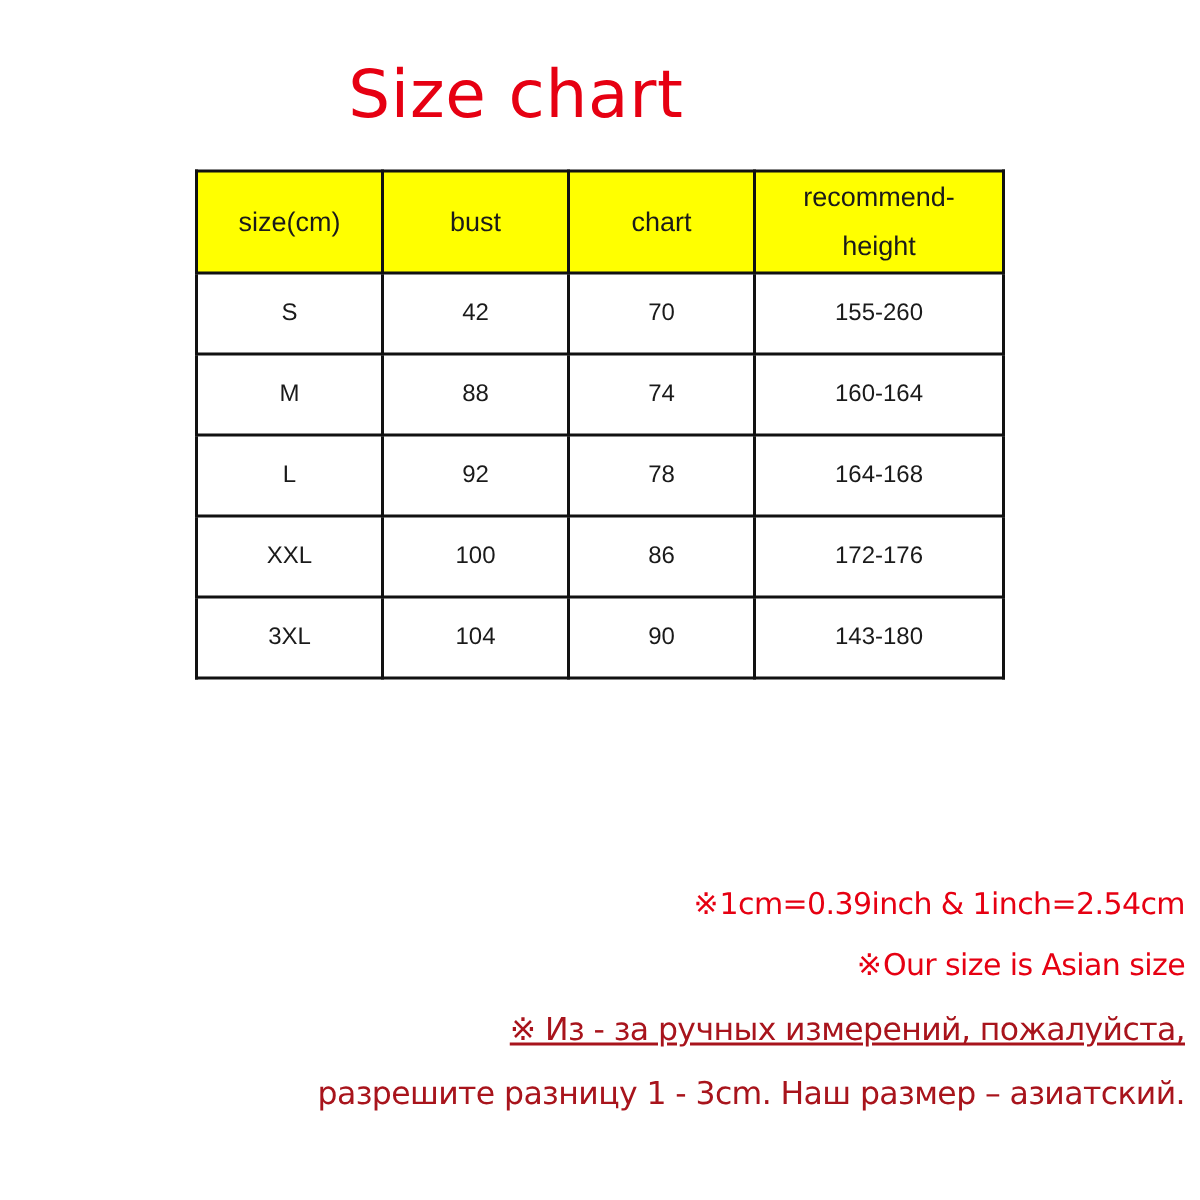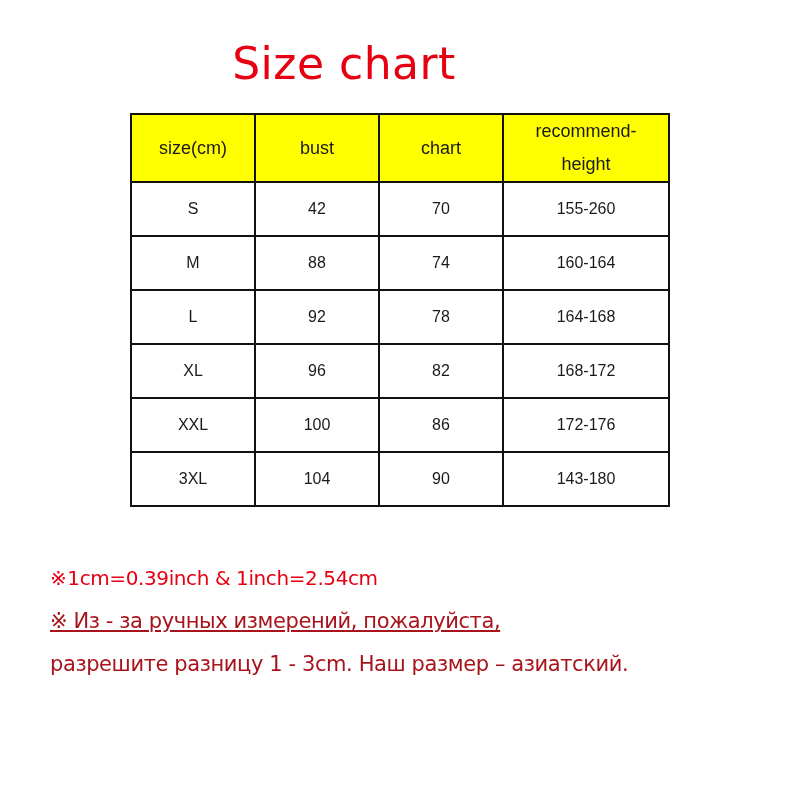--- a/index.html
+++ b/index.html
@@ -18,21 +18,21 @@
   }
   table.size-table td, table.size-table th {
     border: 2px solid #111111; text-align: center; vertical-align: middle;
     font-weight: normal; color: #1a1a1a; padding: 0;
   }
   table.size-table th {
     background: #ffff00; height: 65px; font-size: 18px; line-height: 33px;
   }
   table.size-table td { height: 52px; font-size: 16px; }
   col.c1 { width: 124px; } col.c2 { width: 124px; } col.c3 { width: 124px; } col.c4 { width: 166px; }
-  .notes { position: absolute; left: 50px; top: 558px; width: 740px; }
+  .notes { position: absolute; left: 50px; top: 582px; width: 740px; text-align: right; }
   .note {
     font-family: "DejaVu Sans", "Liberation Sans", sans-serif;
     font-size: 20px; line-height: 41px; color: #e60012; white-space: nowrap;
     letter-spacing: -0.4px;
   }
   .note.ru { color: #a8141c; font-size: 21px; line-height: 43px; margin-top: 0px; }
   .note.ru.first { margin-top: 1px; text-decoration: underline; }
   .mark { display: inline-block; margin-right: 1px; }
 </style>
 </head>
@@ -71,39 +71,36 @@
       <td>74</td>
       <td>160-164</td>
     </tr>
     <tr>
       <td>L</td>
       <td>92</td>
       <td>78</td>
       <td>164-168</td>
     </tr>
     <tr>
-      <td>XL</td>
-      <td>96</td>
-      <td>82</td>
-      <td>168-172</td>
-    </tr>
-    <tr>
       <td>XXL</td>
       <td>100</td>
       <td>86</td>
       <td>172-176</td>
     </tr>
     <tr>
       <td>3XL</td>
       <td>104</td>
       <td>90</td>
       <td>143-180</td>
     </tr>
   </tbody>
 </table>
 
 <div class="notes">
   <div class="note">
     <span class="mark">※</span><span>1cm=0.39inch &amp; 1inch=2.54cm</span>
   </div>
+  <div class="note">
+    <span class="mark">※</span><span>Our size is Asian size</span>
+  </div>
   <div class="note ru first">※ Из - за ручных измерений, пожалуйста,</div>
   <div class="note ru">разрешите разницу 1 - 3cm. Наш размер – азиатский.</div>
 </div>
 
 </body></html>

